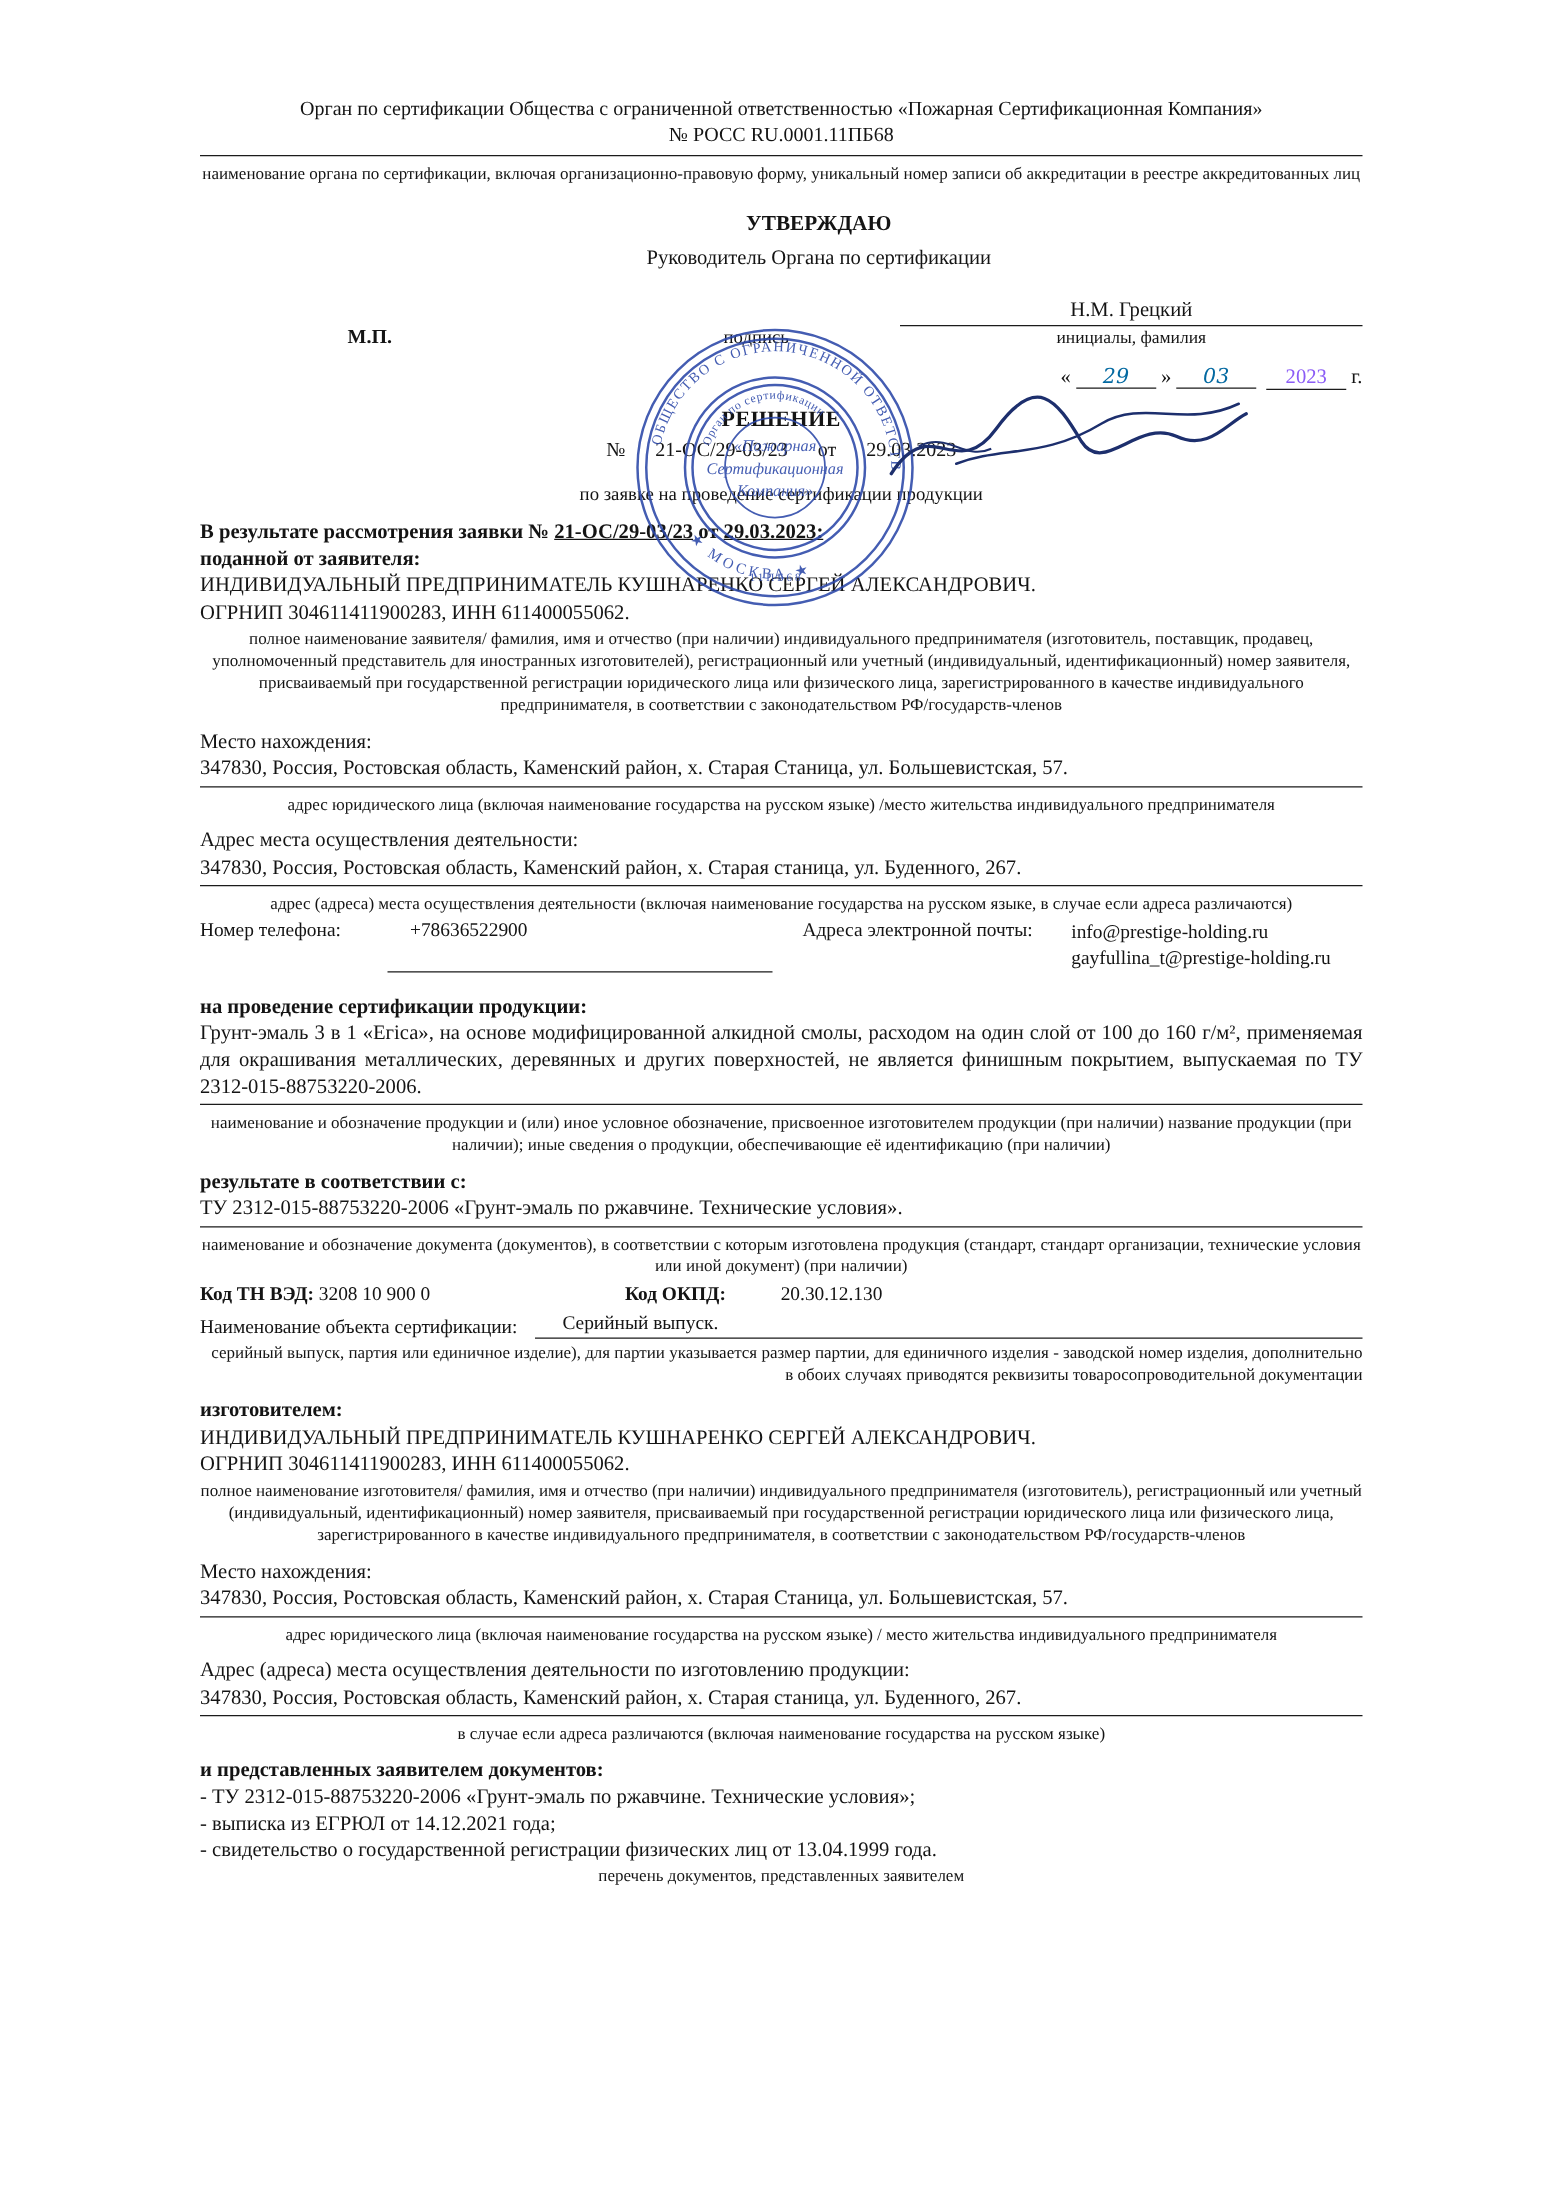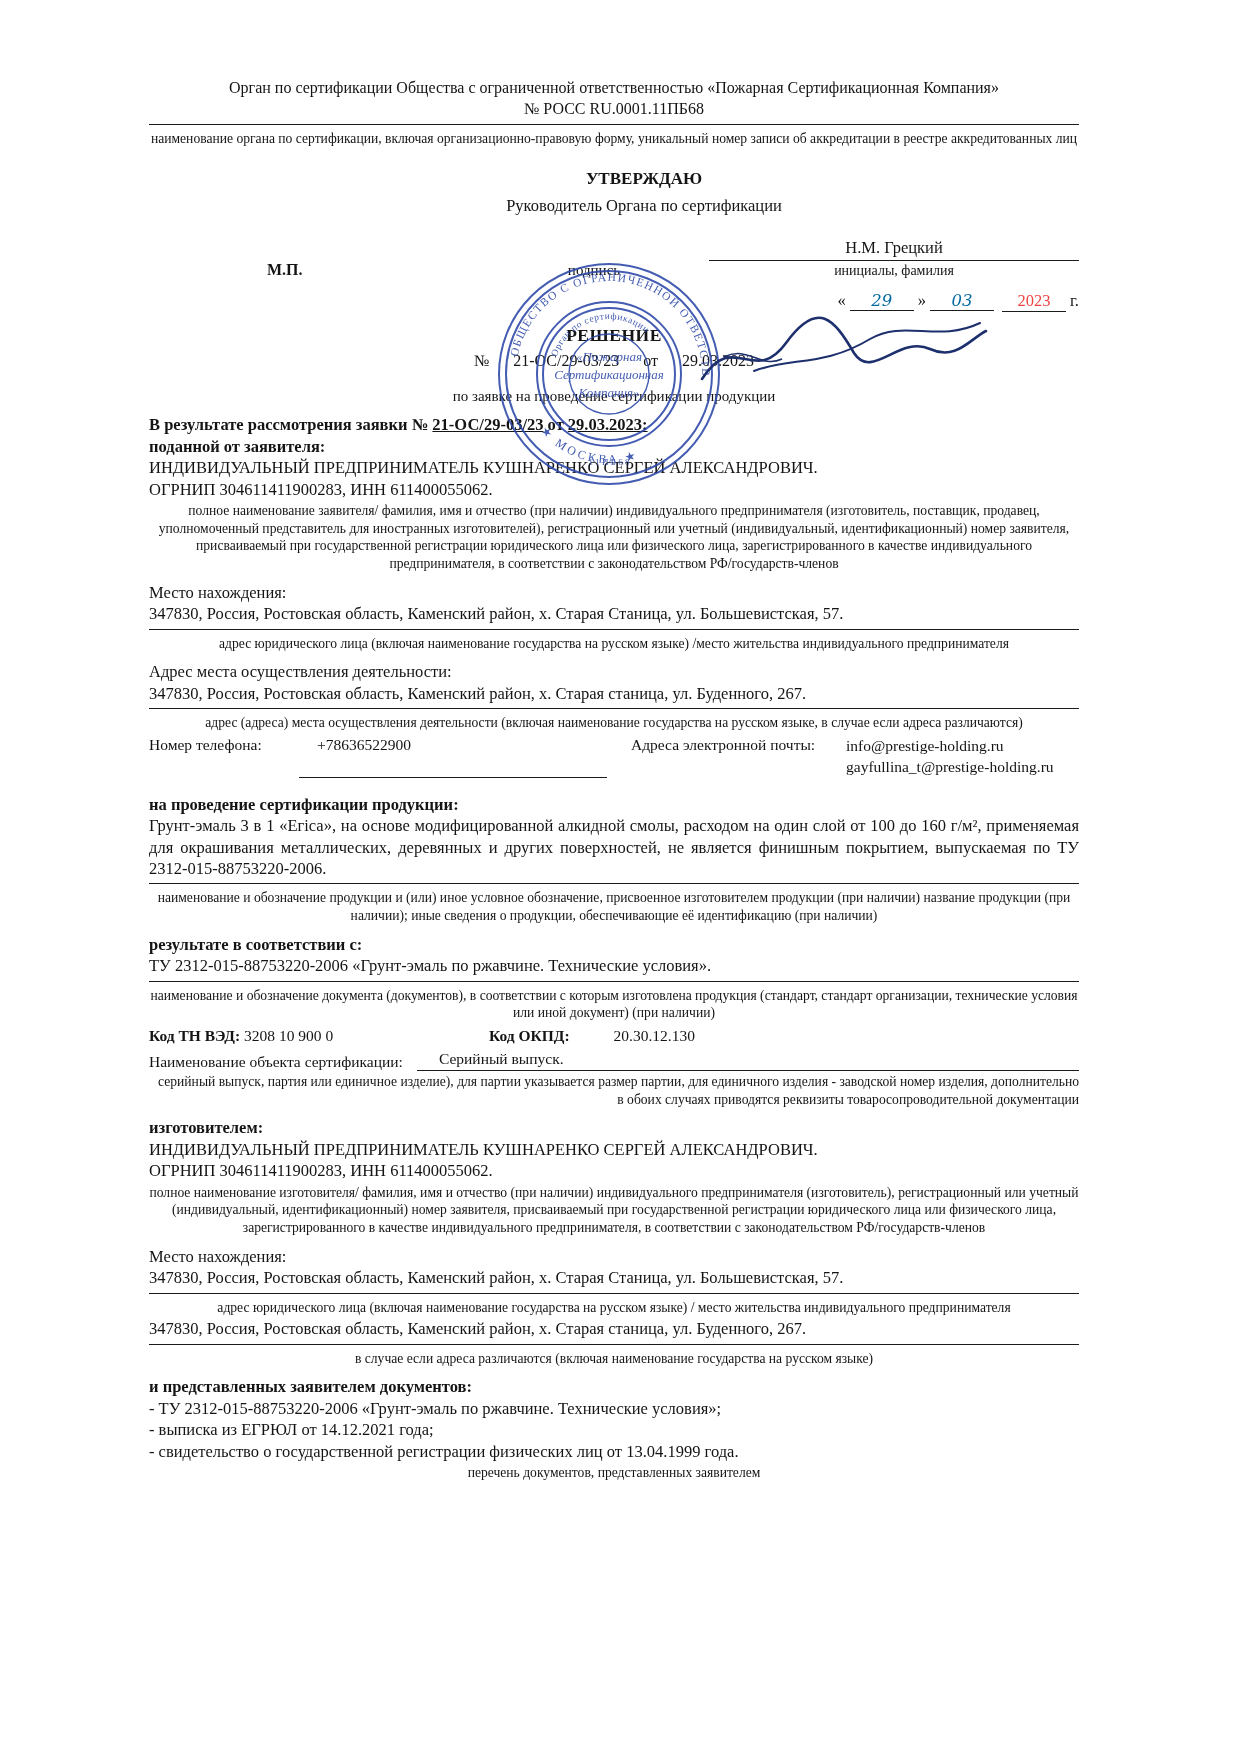--- a/index.html
+++ b/index.html
@@ -12,21 +12,21 @@
     width: 1240px;
     height: 1754px;
     margin: 0 auto;
     background: #ffffff;
     font-family: "Liberation Serif", serif;
     color: #141414;
     box-sizing: border-box;
   }
   .content {
     position: absolute;
-    left: 149px;
+    left: 160px;
     top: 78px;
     width: 930px;
   }
   .j { text-align: justify; }
   .b { font-weight: bold; }
   .u { text-decoration: underline; }
 
   .t16 { font-size: 16.5px; line-height: 1.30; }
 
   .hdr-line { font-size: 16px; line-height: 1.3; text-align: center; }
@@ -104,21 +104,21 @@
     min-width: 64px;
     border-bottom: 1.1px solid #1b1b1b;
     text-align: center;
     margin: 0 4px;
     font-style: italic;
     font-family: "DejaVu Serif", serif;
     color: #0369a1;
   }
   .date-row .year {
     font-family: "Liberation Serif", serif;
-    color: #ef4444;
+    color: #8b5cf6;
     font-style: normal;
   }
 
   .decision-title {
     text-align: center;
     font-weight: bold;
     font-size: 17.5px;
     letter-spacing: 0.5px;
     margin-top: 6px;
   }
@@ -339,20 +339,21 @@
     <div class="blk t16 b">изготовителем:</div>
     <div class="t16">ИНДИВИДУАЛЬНЫЙ ПРЕДПРИНИМАТЕЛЬ КУШНАРЕНКО СЕРГЕЙ АЛЕКСАНДРОВИЧ.</div>
     <div class="t16">ОГРНИП 304611411900283, ИНН 611400055062.</div>
     <div class="note">полное наименование изготовителя/ фамилия, имя и отчество (при наличии) индивидуального предпринимателя (изготовитель), регистрационный или учетный (индивидуальный, идентификационный) номер заявителя, присваиваемый при государственной регистрации юридического лица или физического лица, зарегистрированного в качестве индивидуального предпринимателя, в соответствии с законодательством РФ/государств-членов</div>
 
     <div class="blk t16">Место нахождения:</div>
     <div class="t16">347830, Россия, Ростовская область, Каменский район, х. Старая Станица, ул. Большевистская, 57.</div>
     <div class="rule"></div>
     <div class="note">адрес юридического лица (включая наименование государства на русском языке) / место жительства индивидуального предпринимателя</div>
 
+    <div class="blk t16">Адрес (адреса) места осуществления деятельности по изготовлению продукции:</div>
     <div class="t16">347830, Россия, Ростовская область, Каменский район, х. Старая станица, ул. Буденного, 267.</div>
     <div class="rule"></div>
     <div class="note">в случае если адреса различаются (включая наименование государства на русском языке)</div>
 
     <div class="blk t16 b">и представленных заявителем документов:</div>
     <div class="t16">- ТУ 2312-015-88753220-2006 «Грунт-эмаль по ржавчине. Технические условия»;</div>
     <div class="t16">- выписка из ЕГРЮЛ от 14.12.2021 года;</div>
     <div class="t16">- свидетельство о государственной регистрации физических лиц от 13.04.1999 года.</div>
     <div class="note">перечень документов, представленных заявителем</div>
 

